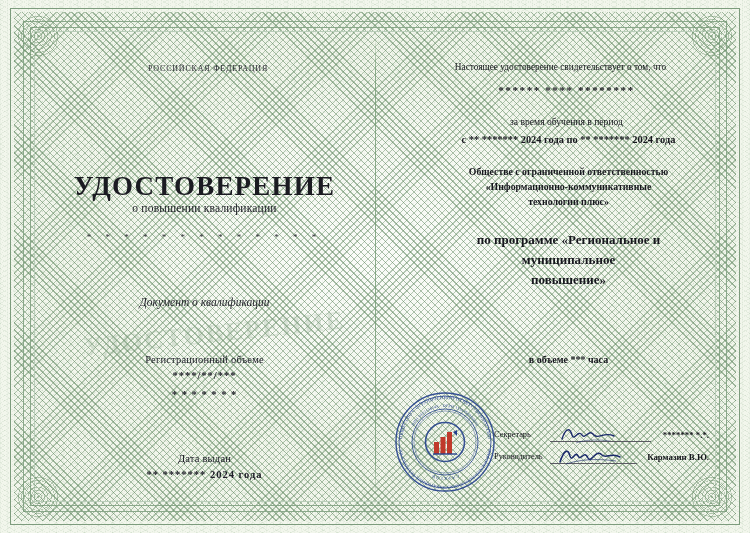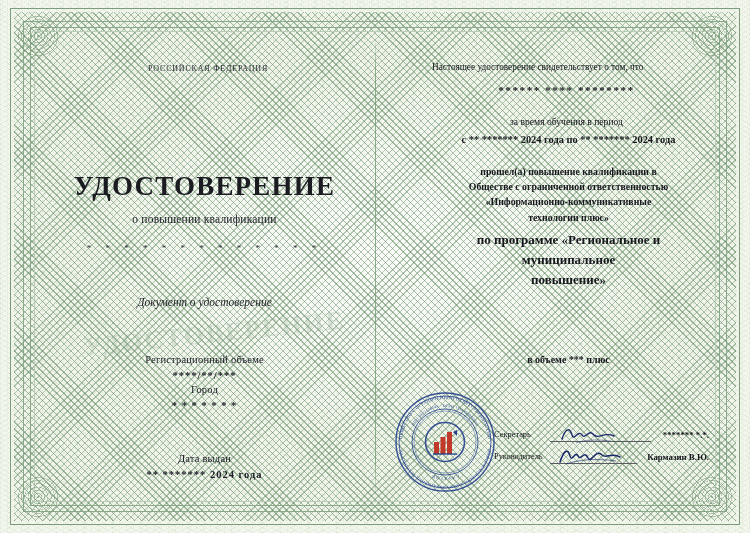--- a/index.html
+++ b/index.html
@@ -121,21 +121,21 @@
     text-align: center;
   }
   .title-main {
     font-size: 27px;
     font-weight: bold;
     letter-spacing: 1.2px;
     color: #1b1b22;
     line-height: 1.1;
   }
   .title-sub {
-    margin-top: 11px;
+    margin-top: 0;
     font-size: 11.5px;
     color: #23232b;
     letter-spacing: 0.2px;
   }
   .stars {
     margin-top: 18px;
     font-size: 9px;
     letter-spacing: 6px;
     color: #2b2b33;
   }
@@ -170,21 +170,21 @@
   .f-date { top: 389px; margin-top: 30px; }
 
   
   .r-line {
     position: absolute;
     color: #16161d;
   }
   .r-intro {
     left: 56px; right: 26px; top: 28px;
     font-size: 9.3px;
-    text-align: left;
+    text-align: center;
   }
   .r-name {
     left: 56px; right: 14px; top: 50px;
     font-size: 11px;
     font-weight: bold;
     letter-spacing: 1.6px;
     text-align: center;
   }
   .r-period-label {
     left: 56px; right: 14px; top: 82px;
@@ -286,58 +286,56 @@
     <div class="ru-fed">РОССИЙСКАЯ ФЕДЕРАЦИЯ</div>
 
     <div class="watermark">УДОСТОВЕРЕНИЕ</div>
 
     <div class="title-block">
       <div class="title-main">УДОСТОВЕРЕНИЕ</div>
       <div class="title-sub">о повышении квалификации</div>
       <div class="stars">*  *  *  *  *  *  *  *  *  *  *  *  *</div>
     </div>
 
-    <div class="doc-kind">Документ о удостоверение</div>
+    <div class="doc-kind">Документ о квалификации</div>
 
     <div class="field f-reg">
       <div class="lbl">Регистрационный объеме</div>
       <div class="val">****/**/***</div>
     </div>
 
     <div class="field f-city">
-      <div class="lbl">Город</div>
       <div class="val">* * * * * * *</div>
     </div>
 
     <div class="field f-date">
       <div class="lbl">Дата выдан</div>
       <div class="val">** ******* 2024 года</div>
     </div>
   </div>
 
   <div class="pane pane-right">
 
     <div class="r-line r-intro">Настоящее удостоверение свидетельствует о том, что</div>
     <div class="r-line r-name">****** **** ********</div>
     <div class="r-line r-period-label">за время обучения в период</div>
     <div class="r-line r-period">с ** ******* 2024 года по ** ******* 2024 года</div>
 
     <div class="r-line r-passed">
-      <div>прошел(а) повышение квалификации в</div>
       <div>Обществе с ограниченной ответственностью</div>
       <div>«Информационно-коммуникативные</div>
       <div>технологии плюс»</div>
     </div>
 
     <div class="r-line r-program">
       <div>по программе «Региональное и муниципальное</div>
       <div>повышение»</div>
     </div>
 
-    <div class="r-line r-volume">в объеме *** плюс</div>
+    <div class="r-line r-volume">в объеме *** часа</div>
 
     <div class="stamp">
       <svg viewBox="0 0 110 110" width="110" height="110">
         <defs>
           <path id="arcOuterTop" d="M 55,55 m -46,0 a 46,46 0 1 1 92,0" fill="none"></path>
           <path id="arcOuter" d="M 12,55 a 43,43 0 1 1 86,0" fill="none"></path>
           <path id="arcOuterBottom" d="M 99,55 a 44,44 0 1 1 -88,0" fill="none"></path>
           <path id="arcMid" d="M 20,55 a 35,35 0 1 1 70,0" fill="none"></path>
           <path id="arcMidBottom" d="M 90,55 a 35,35 0 1 1 -70,0" fill="none"></path>
         </defs>

